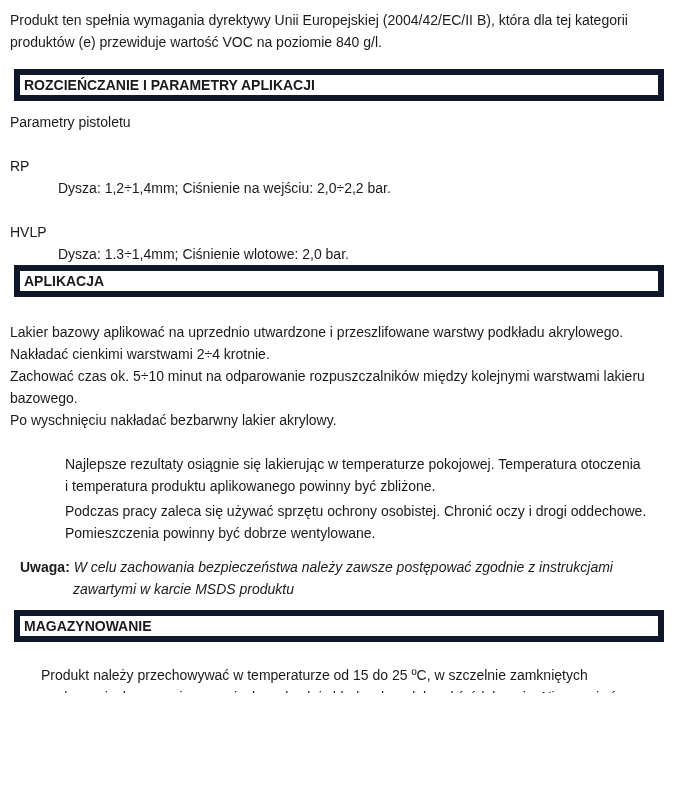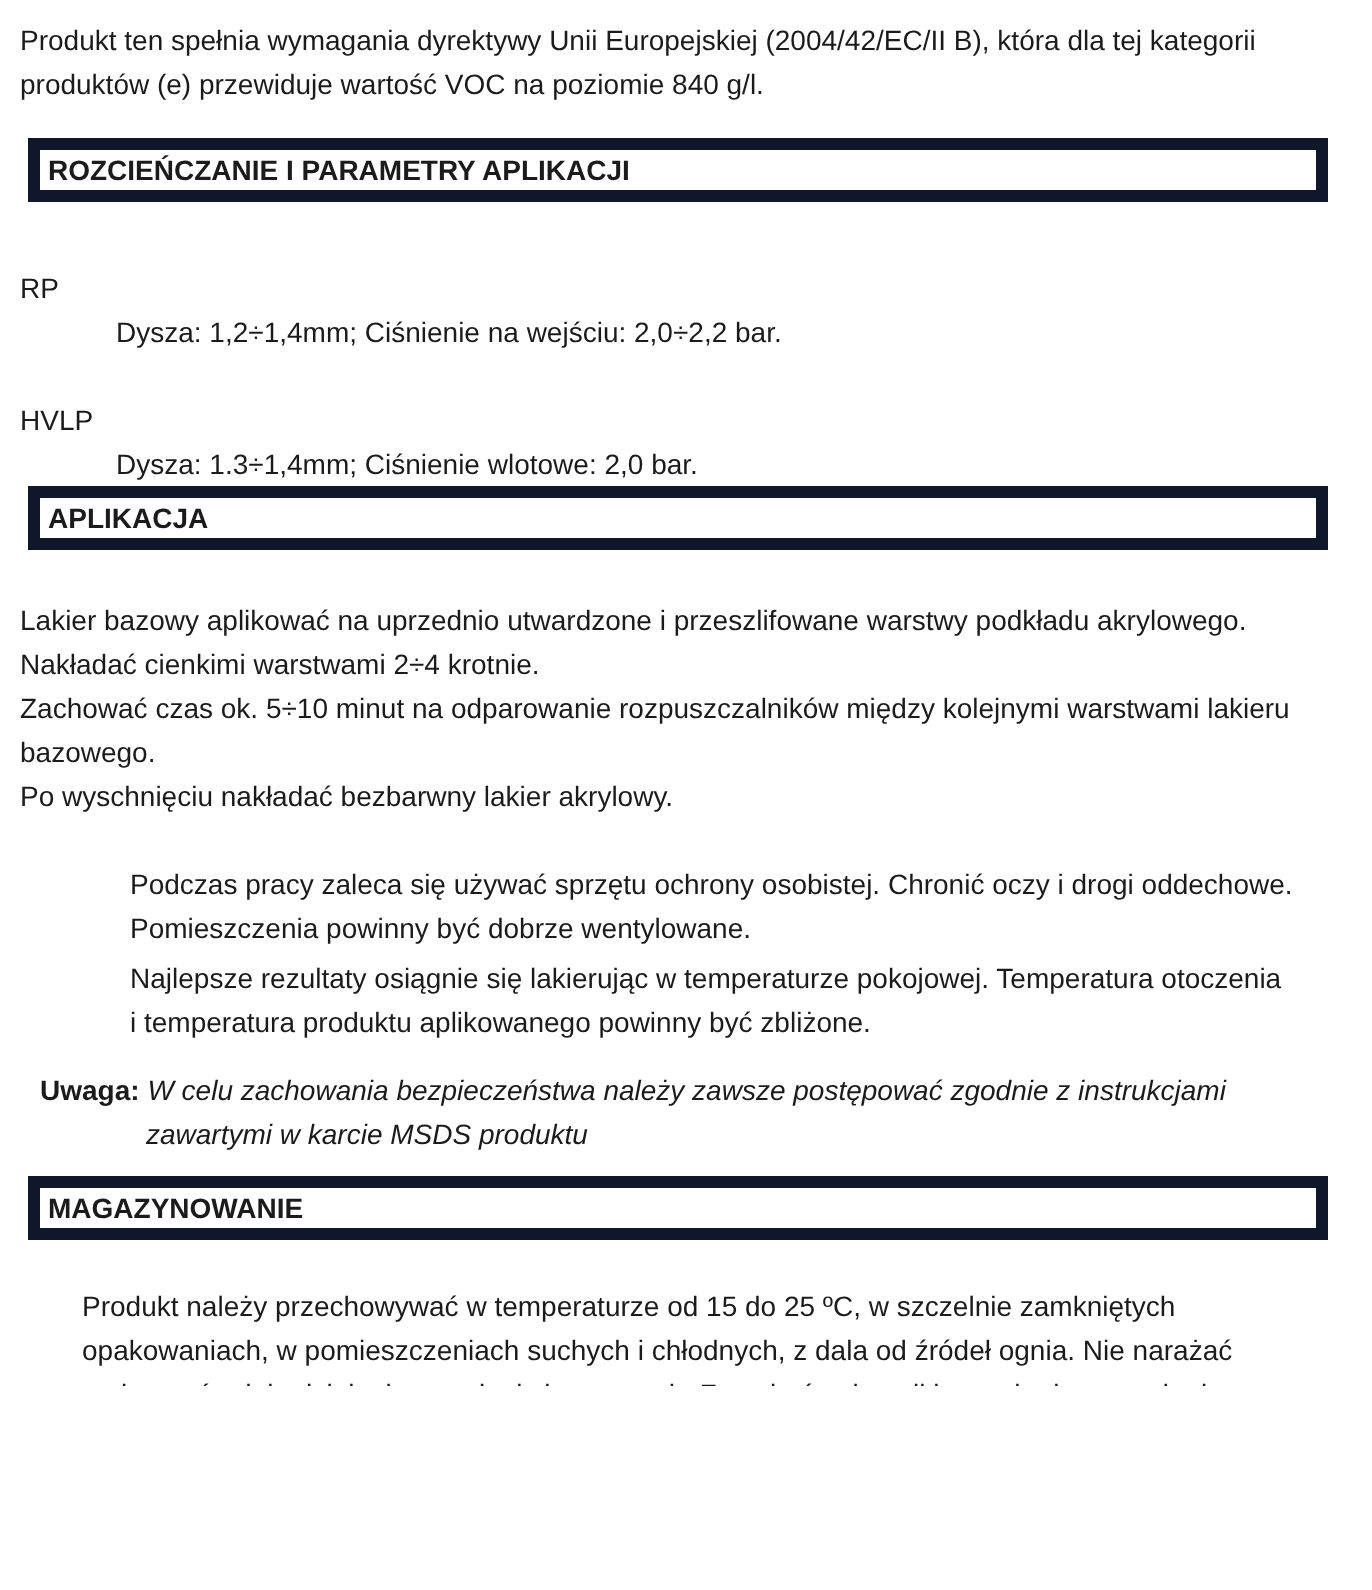--- a/index.html
+++ b/index.html
@@ -59,20 +59,21 @@
 
   <p class="para">Produkt ten spełnia wymagania dyrektywy Unii Europejskiej (2004/42/EC/II B), która dla tej kategorii
 produktów (e) przewiduje wartość VOC na poziomie 840 g/l.</p>
 
   <div class="section-header mt-box1">
     <span>ROZCIEŃCZANIE I PARAMETRY APLIKACJI</span>
   </div>
 
 
   <div class="gun-block">
+    <p class="para">Parametry pistoletu</p>
     <div class="gun-row">
       <span class="gun-label">RP</span>
       <span class="gun-text">Dysza: 1,2÷1,4mm; Ciśnienie na wejściu: 2,0÷2,2 bar.</span>
     </div>
     <div class="gun-row">
       <span class="gun-label">HVLP</span>
       <span class="gun-text">Dysza: 1.3÷1,4mm; Ciśnienie wlotowe: 2,0 bar.</span>
     </div>
   </div>
 
@@ -81,24 +82,24 @@
   </div>
 
   <p class="para mt-para2">Lakier bazowy aplikować na uprzednio utwardzone i przeszlifowane warstwy podkładu akrylowego.
 Nakładać cienkimi warstwami 2÷4 krotnie.
 Zachować czas ok. 5÷10 minut  na odparowanie rozpuszczalników między kolejnymi warstwami lakieru
 bazowego.
 Po wyschnięciu nakładać bezbarwny lakier akrylowy.</p>
 
 
   <div class="indent-block">
+    <p class="para">Najlepsze rezultaty osiągnie się lakierując w temperaturze pokojowej. Temperatura otoczenia
+i temperatura produktu aplikowanego powinny być zbliżone.</p>
     <p class="para">Podczas pracy zaleca się używać sprzętu ochrony osobistej. Chronić oczy i drogi oddechowe.
 Pomieszczenia powinny być dobrze wentylowane.</p>
-    <p class="para">Najlepsze rezultaty osiągnie się lakierując w temperaturze pokojowej. Temperatura otoczenia
-i temperatura produktu aplikowanego powinny być zbliżone.</p>
   </div>
 
   <p class="note"><strong class="note-label">Uwaga</strong><span class="note-colon">: </span><em class="note-text">W celu zachowania bezpieczeństwa należy zawsze postępować zgodnie z instrukcjami
 zawartymi w karcie MSDS produktu</em></p>
 
   <div class="section-header mt-box4">
     <span>MAGAZYNOWANIE</span>
   </div>
 
   <p class="para mt-para4">Produkt należy przechowywać w temperaturze od 15 do 25 ºC, w szczelnie zamkniętych

